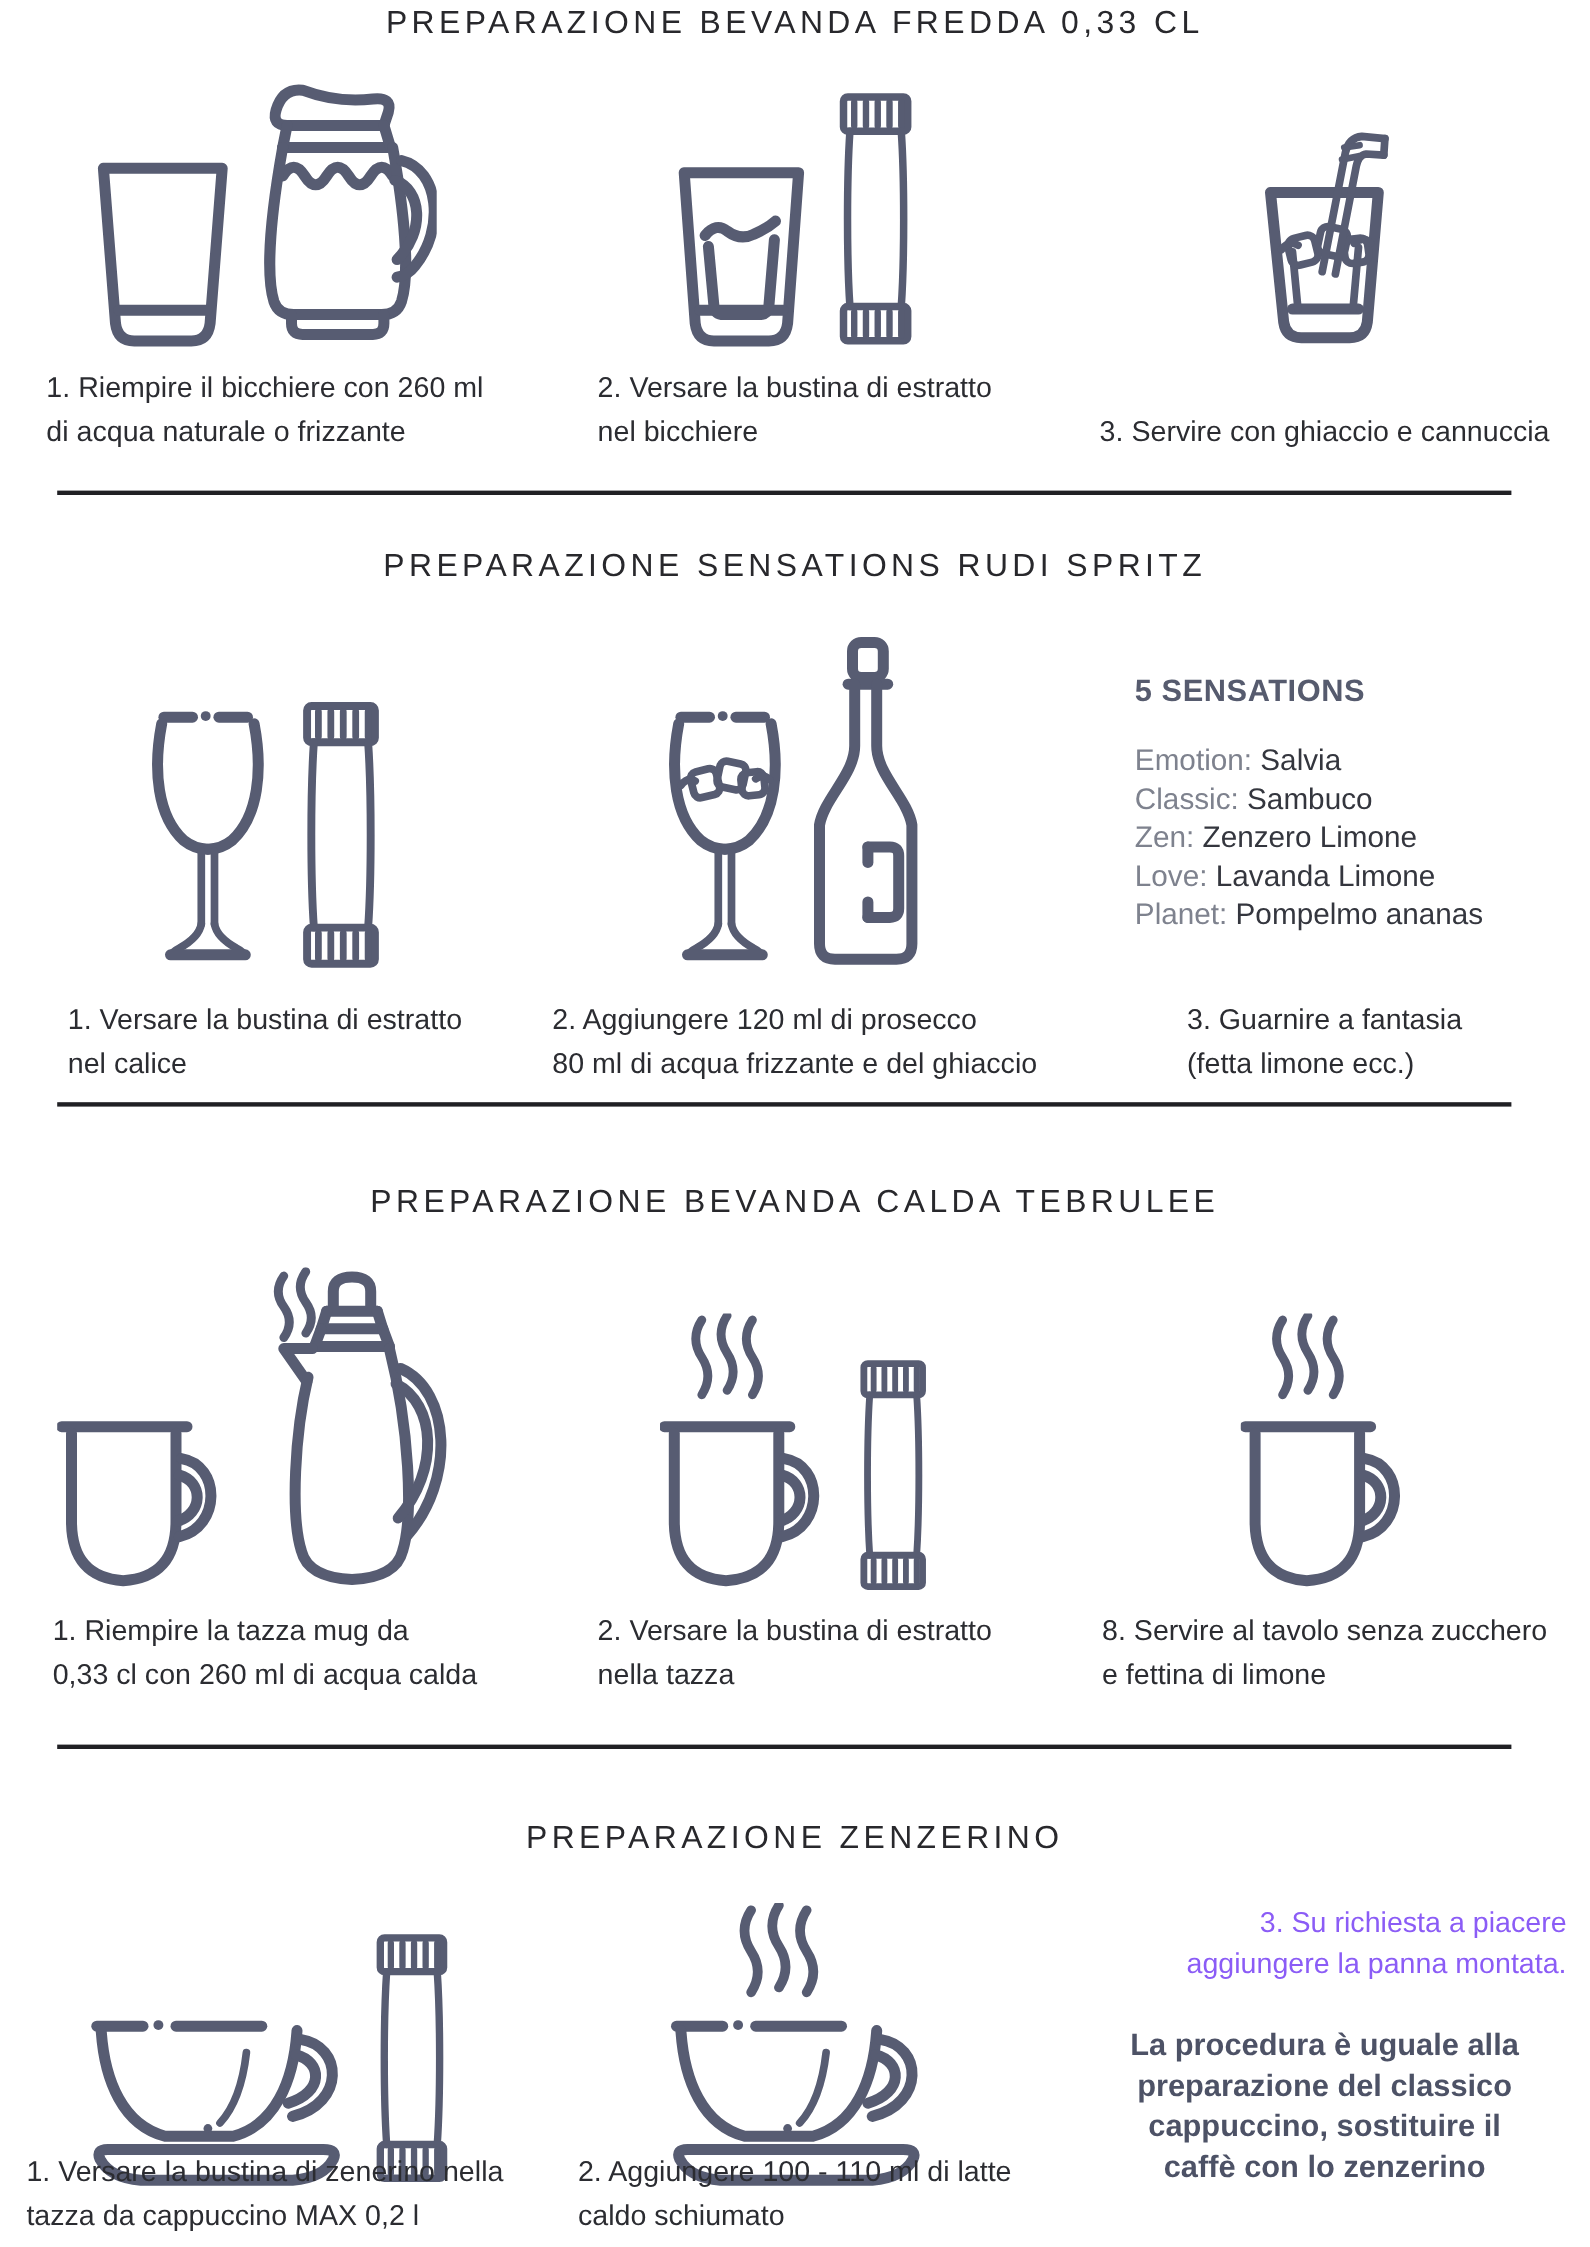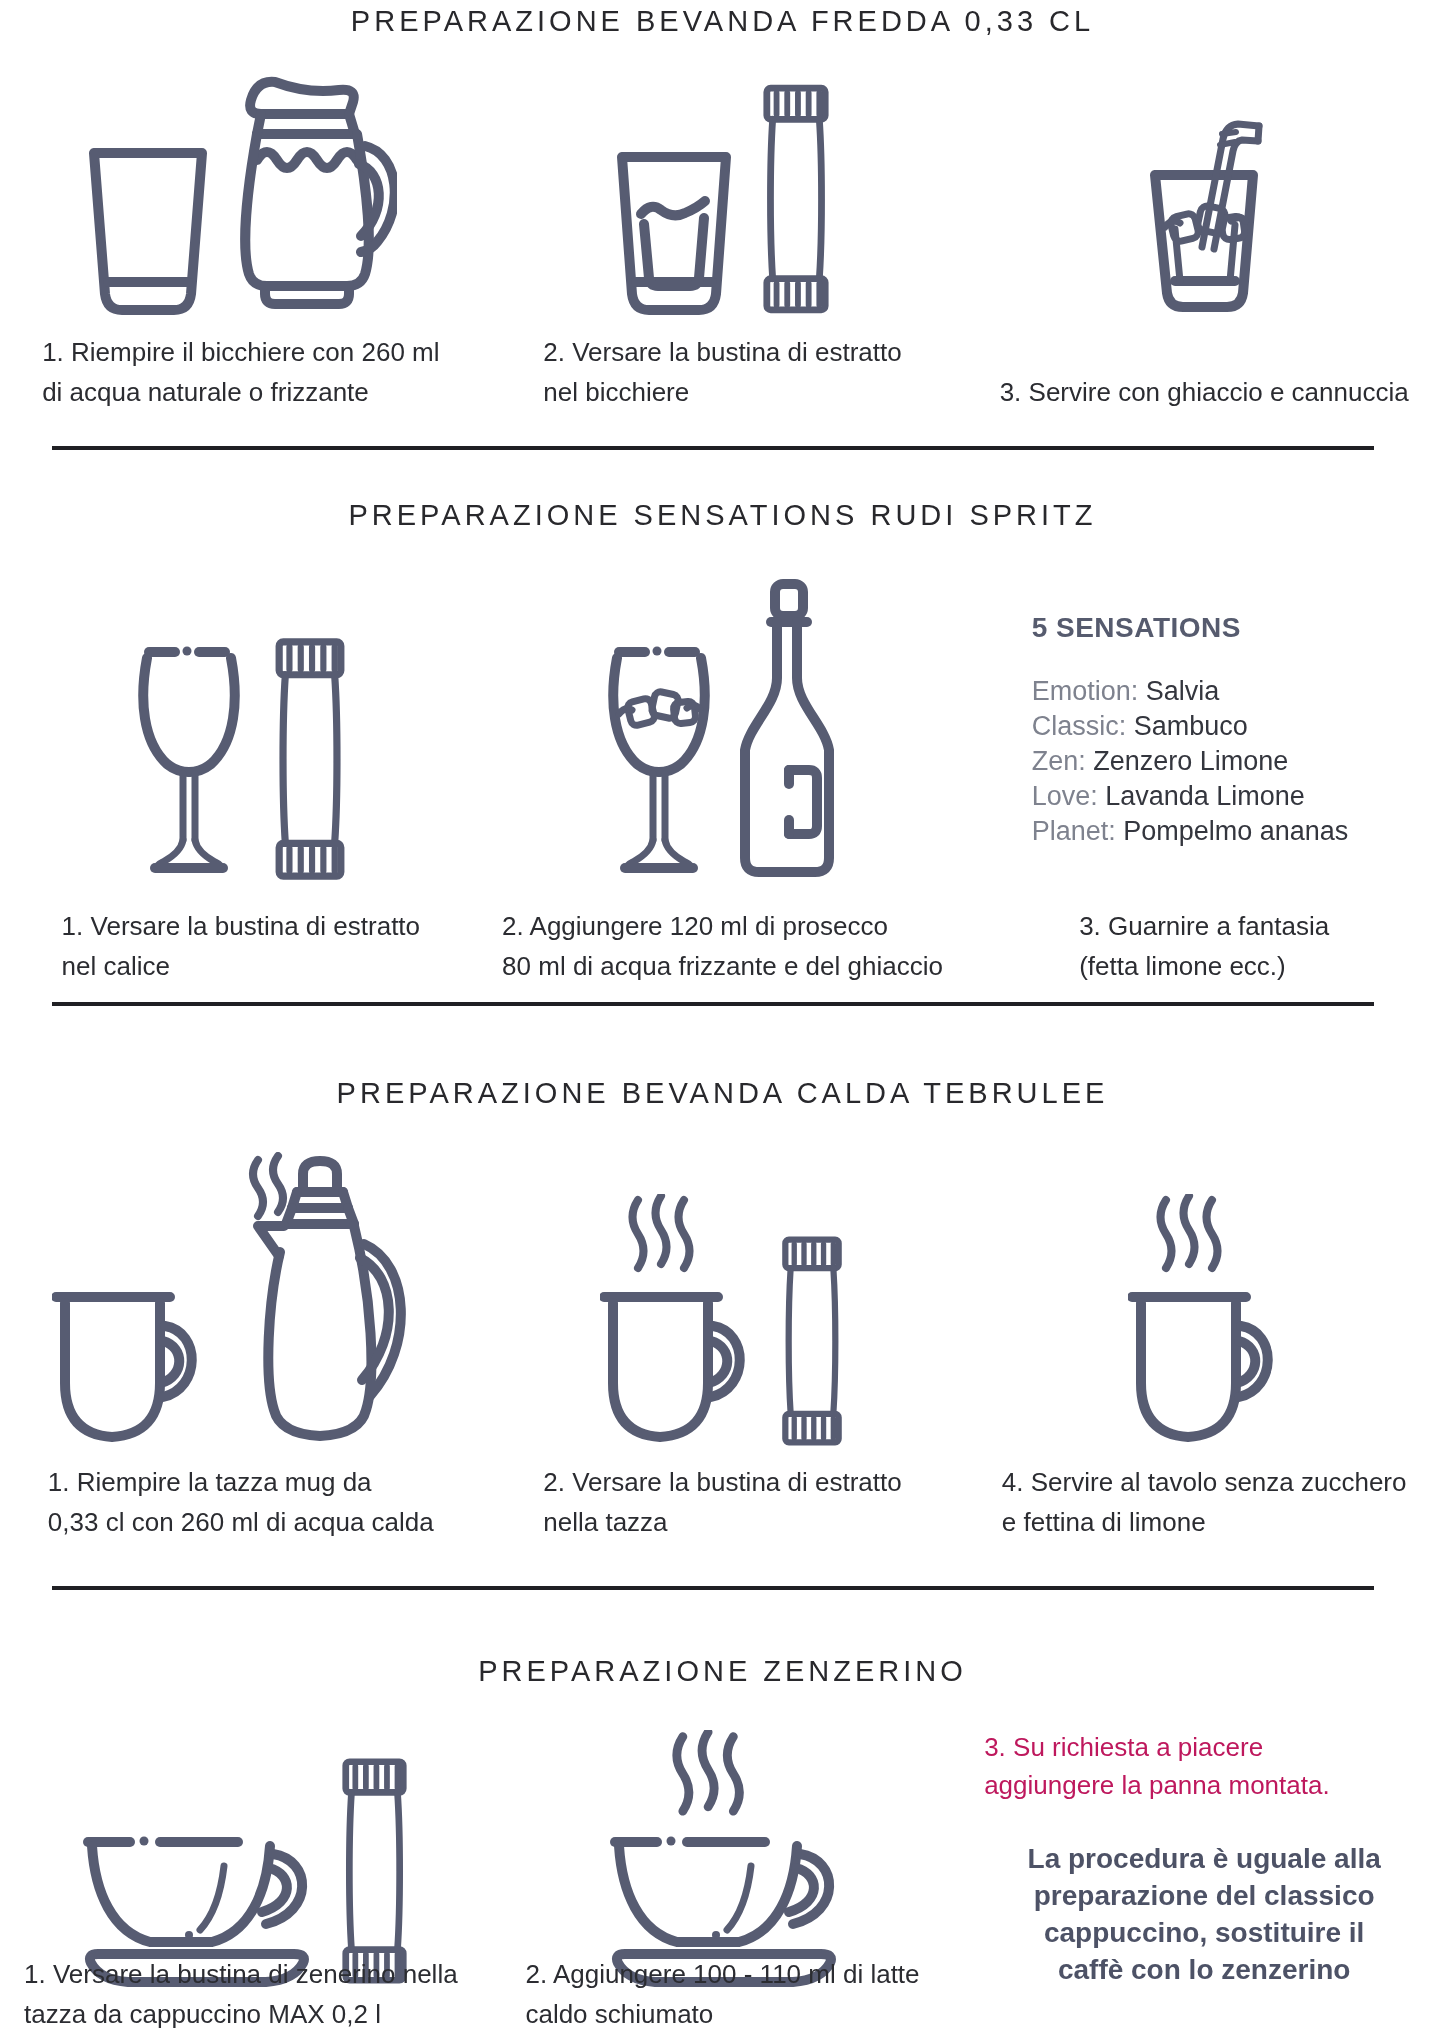--- a/index.html
+++ b/index.html
@@ -36,21 +36,21 @@
   .s4 .caps{margin-top:18px;}
   
   .sens{justify-self:center;align-self:start;margin-top:38px;width:345px;text-align:left;}
   .sens-h{font-weight:700;font-size:28px;letter-spacing:.5px;color:#565B6E;}
   .sens-list{margin-top:30px;}
   .sens-item{font-size:27px;line-height:35px;}
   .sens-item .lbl{color:#7E828E;}
   .sens-item .val{color:#34363E;}
   
   .zright{justify-self:center;align-self:start;margin-top:28px;width:440px;}
-  .step3text{font-size:26px;line-height:38px;color:#be185d;text-align:left;white-space:nowrap;}
+  .step3text{font-size:26px;line-height:38px;color:#8b5cf6;text-align:right;white-space:nowrap;}
   .note{margin-top:36px;font-weight:700;font-size:28px;line-height:37px;color:#4D5266;
         text-align:center;white-space:nowrap;}
 </style>
 </head>
 <body>
 
 <div class="page">
 
   <section class="s1">
     <h2 class="title">PREPARAZIONE BEVANDA FREDDA 0,33 CL</h2>
@@ -294,21 +294,21 @@
     <div class="row caps">
       <div class="cap">
         <div>1. Riempire la tazza mug da</div>
         <div>0,33 cl con 260 ml di acqua calda</div>
       </div>
       <div class="cap">
         <div>2. Versare la bustina di estratto</div>
         <div>nella tazza</div>
       </div>
       <div class="cap">
-        <div>4. Servire al tavolo senza zucchero</div>
+        <div>8. Servire al tavolo senza zucchero</div>
         <div>e fettina di limone</div>
       </div>
     </div>
     <div class="divider"></div>
   </section>
 
   <section class="s4">
     <h2 class="title">PREPARAZIONE ZENZERINO</h2>
 
     <div class="row icons">

